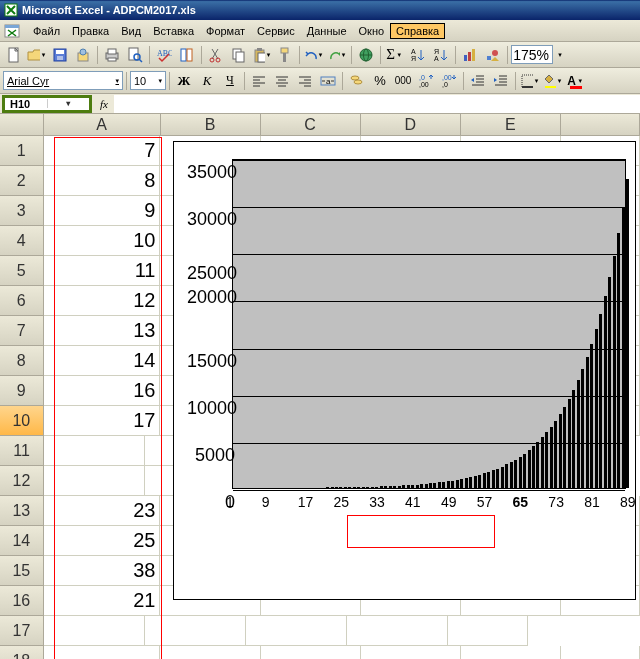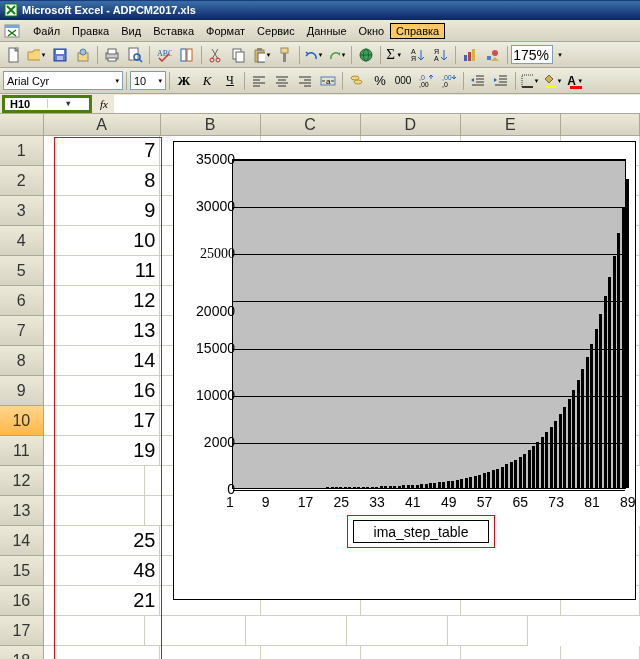--- a/index.html
+++ b/index.html
@@ -42,21 +42,21 @@
   .row-h { width: 44px; background: linear-gradient(to bottom,#ece9d8,#d6d3c2); border-right: 1px solid #aca899; border-bottom: 1px solid #aca899; display: flex; align-items: center; justify-content: center; font-size: 16px; color:#333; }
   .row-h.sel { background: linear-gradient(to bottom,#ffd58c,#ffb848); }
   .cell { border-right: 1px solid #d0d0c0; border-bottom: 1px solid #d0d0c0; display: flex; align-items: center; justify-content: flex-end; padding: 0 4px; font-size: 20px; font-family: Arial; background:#fff; }
   
   .red-box { position: absolute; border: 1px solid #ff0000; pointer-events: none; }
   
   
   .chart-obj { position: absolute; left: 173px; top: 27px; width: 463px; height: 459px; background: #fff; border: 1px solid #000; }
   .plot-area { position: absolute; left: 58px; top: 17px; width: 394px; height: 330px; background: #c0c0c0; border: 1px solid #000; }
   .gridline { position: absolute; left: 0; right: 0; height: 1px; background: #000; }
-  .ylabel { position: absolute; right: 400px; font-size: 14px; font-family: Arial; text-align:right; width:48px; }
+  .ylabel { position: absolute; right: 400px; font-size: 18px; font-family: Arial; text-align:right; width:48px;margin-top:11px; }
   .xlabel { position: absolute; top: 352px; font-size: 14px; font-family: Arial; }
   .legend { position: absolute; left: 179px; top: 378px; width: 136px; height: 23px; border: 1px solid #000; display:flex; align-items:center; justify-content:center; font-size:14px; font-family:Arial; background:#fff; }
   .bar { position: absolute; bottom: 0; background: #000; width: 3px; }
   
   svg { display: block; }
 </style>
 </head>
 <body>
 
 <div class="title-bar">
@@ -228,21 +228,21 @@
   <div class="tb-sep"></div>
   <div class="zoom-box">
       <span>175%</span>
     </div>
   <div class="tb-btn" style="width:12px;">
       <span style="font-size:7px;">▾</span>
     </div>
 </div>
 
 <div class="toolbar">
-  <div class="font-box" style="width:120px;">
+  <div class="font-box" style="width:120px;text-decoration:underline;">
       <span style="flex:1">Arial Cyr</span>
       <span style="font-size:7px;">▾</span>
     </div>
   <div class="tb-sep"></div>
   <div class="font-box" style="width:36px;">
       <span style="flex:1">10</span>
       <span style="font-size:7px;">▾</span>
     </div>
   <div class="tb-sep"></div>
   <div class="tb-btn">
@@ -462,55 +462,55 @@
         <div class="row-h sel">10</div>
         <div class="cell col-A">17</div>
         <div class="cell col-B"></div>
         <div class="cell col-C"></div>
         <div class="cell col-D"></div>
         <div class="cell col-E"></div>
         <div class="cell col-F"></div>
       </div>
       <div class="row">
         <div class="row-h">11</div>
-        <div class="cell col-A">19</div>
         <div class="cell col-B"></div>
         <div class="cell col-C"></div>
         <div class="cell col-D"></div>
         <div class="cell col-E"></div>
         <div class="cell col-F"></div>
       </div>
       <div class="row">
         <div class="row-h">12</div>
         <div class="cell col-B"></div>
         <div class="cell col-C"></div>
         <div class="cell col-D"></div>
         <div class="cell col-E"></div>
         <div class="cell col-F"></div>
       </div>
       <div class="row">
         <div class="row-h">13</div>
+        <div class="cell col-A">23</div>
         <div class="cell col-B"></div>
         <div class="cell col-C"></div>
         <div class="cell col-D"></div>
         <div class="cell col-E"></div>
         <div class="cell col-F"></div>
       </div>
       <div class="row">
         <div class="row-h">14</div>
         <div class="cell col-A">25</div>
         <div class="cell col-B"></div>
         <div class="cell col-C"></div>
         <div class="cell col-D"></div>
         <div class="cell col-E"></div>
         <div class="cell col-F"></div>
       </div>
       <div class="row">
         <div class="row-h">15</div>
-        <div class="cell col-A">48</div>
+        <div class="cell col-A">38</div>
         <div class="cell col-B"></div>
         <div class="cell col-C"></div>
         <div class="cell col-D"></div>
         <div class="cell col-E"></div>
         <div class="cell col-F"></div>
       </div>
       <div class="row">
         <div class="row-h">16</div>
         <div class="cell col-A">21</div>
         <div class="cell col-B"></div>
@@ -637,40 +637,37 @@
         <div class="gridline" style="top: 282.857px;"></div>
         <div class="gridline" style="top: 235.714px;"></div>
         <div class="gridline" style="top: 188.571px;"></div>
         <div class="gridline" style="top: 141.429px;"></div>
         <div class="gridline" style="top: 94.2857px;"></div>
         <div class="gridline" style="top: 47.1429px;"></div>
         <div class="gridline" style="top: 0px;"></div>
       </div>
     <div id="chart-ylabels">
         <div class="ylabel" style="top: 339px;">0</div>
-        <div class="ylabel" style="top: 291.857px;">2000</div>
+        <div class="ylabel" style="top: 291.857px;">5000</div>
         <div class="ylabel" style="top: 244.714px;">10000</div>
         <div class="ylabel" style="top: 197.571px;">15000</div>
-        <div class="ylabel" style="top: 161px;">20000</div>
-        <div class="ylabel" style="top: 104px; font-family: Liberation Serif, serif;">25000</div>
+        <div class="ylabel" style="top: 134px;">20000</div>
+        <div class="ylabel" style="top: 110px;">25000</div>
         <div class="ylabel" style="top: 56.1429px;">30000</div>
         <div class="ylabel" style="top: 9px;">35000</div>
       </div>
     <div id="chart-xlabels">
         <div class="xlabel" style="left: 52px;">1</div>
         <div class="xlabel" style="left: 87.8182px;">9</div>
         <div class="xlabel" style="left: 123.636px;">17</div>
         <div class="xlabel" style="left: 159.455px;">25</div>
         <div class="xlabel" style="left: 195.273px;">33</div>
         <div class="xlabel" style="left: 231.091px;">41</div>
         <div class="xlabel" style="left: 266.909px;">49</div>
         <div class="xlabel" style="left: 302.727px;">57</div>
-        <div class="xlabel" style="left: 338.545px;">65</div>
+        <div class="xlabel" style="left: 338.545px; font-weight: bold;">65</div>
         <div class="xlabel" style="left: 374.364px;">73</div>
         <div class="xlabel" style="left: 410.182px;">81</div>
         <div class="xlabel" style="left: 446px;">89</div>
       </div>
-    <div class="legend">
-      <span>ima_step_table</span>
-    </div>
     <div class="red-box" style="left:173px;top:373px;width:148px;height:33px;"></div>
   </div>
 </div>
 
 </body></html>

